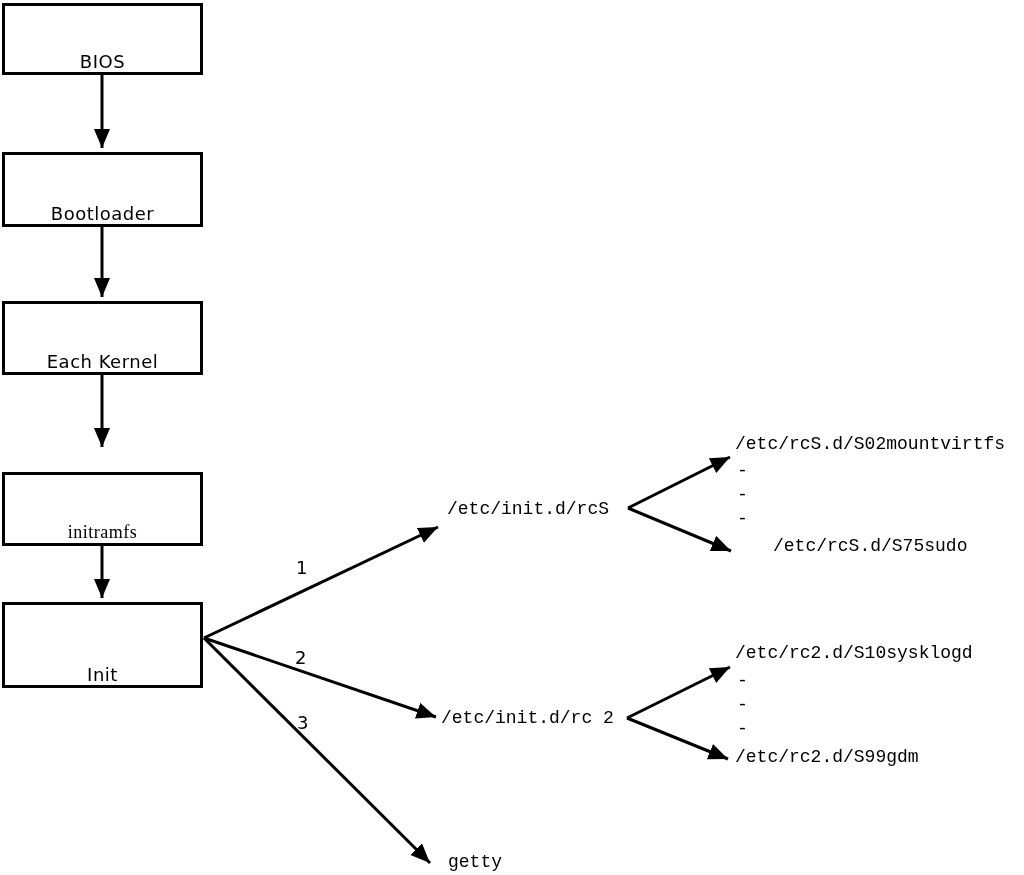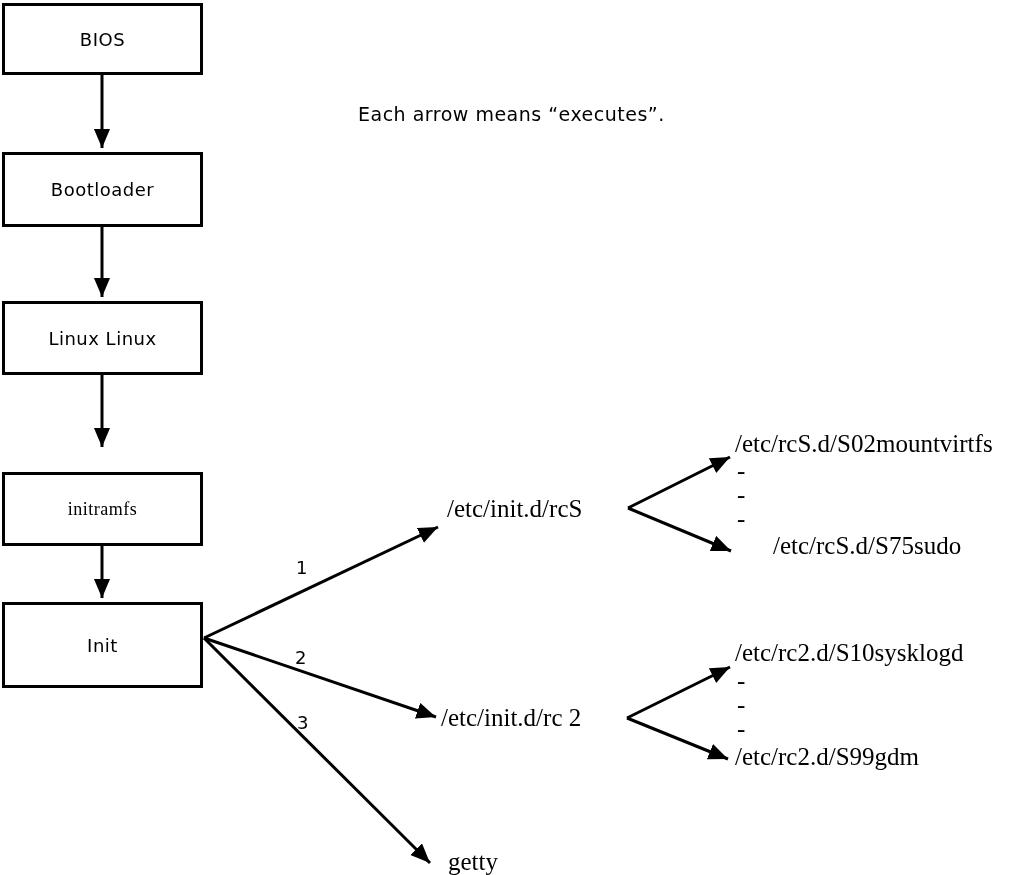--- a/index.html
+++ b/index.html
@@ -24,40 +24,40 @@
     height: 875px;
   }
   .node-box {
     position: absolute;
     left: 2px;
     width: 201px;
     box-sizing: border-box;
     border: 3px solid #000000;
     background: #ffffff;
     display: flex;
-    align-items: center;
+    align-items: flex-end;
     justify-content: center;
     font-size: 18px;
     letter-spacing: 0.5px;
   }
   .note {
     position: absolute;
     font-size: 19px;
     letter-spacing: 0.5px;
     white-space: nowrap;
   }
   .branch-num {
     position: absolute;
     font-size: 18px;
     line-height: 22px;
   }
   .mono {
     position: absolute;
-    font-family: Liberation Serif, serif;
-    font-size: 25px;
+    font-family: Liberation Mono, monospace;
+    font-size: 18px;
     line-height: 22px;
     white-space: nowrap;
   }
 </style>
 </head>
 <body>
 
 <div class="canvas">
 
   <svg class="lines" viewBox="0 0 1024 875" xmlns="http://www.w3.org/2000/svg">
@@ -77,30 +77,29 @@
       <line x1="204" y1="638" x2="430" y2="863" marker-end="url(#ah)"></line>
 
       <line x1="628" y1="508" x2="730" y2="457" marker-end="url(#ah)"></line>
       <line x1="628" y1="508" x2="731" y2="551" marker-end="url(#ah)"></line>
 
       <line x1="627" y1="718" x2="730" y2="667" marker-end="url(#ah)"></line>
       <line x1="627" y1="718" x2="728" y2="759" marker-end="url(#ah)"></line>
     </g>
   </svg>
 
-  <div class="note" style="left:358px; top:103px;">Each arrow means “executes”.</div>
 
   <div class="node-box" style="top:3px; height:72px;">
     <span>BIOS</span>
   </div>
   <div class="node-box" style="top:152px; height:75px;">
     <span>Bootloader</span>
   </div>
   <div class="node-box" style="top:301px; height:74px;">
-    <span>Linux Linux</span>
+    <span>Each Kernel</span>
   </div>
   <div class="node-box" style="top:472px; height:74px;font-family:Liberation Serif, serif;">
     <span>initramfs</span>
   </div>
   <div class="node-box" style="top:602px; height:86px;">
     <span>Init</span>
   </div>
 
   <div class="branch-num" style="left:296px; top:557px;">1</div>
   <div class="branch-num" style="left:295px; top:647px;">2</div>

